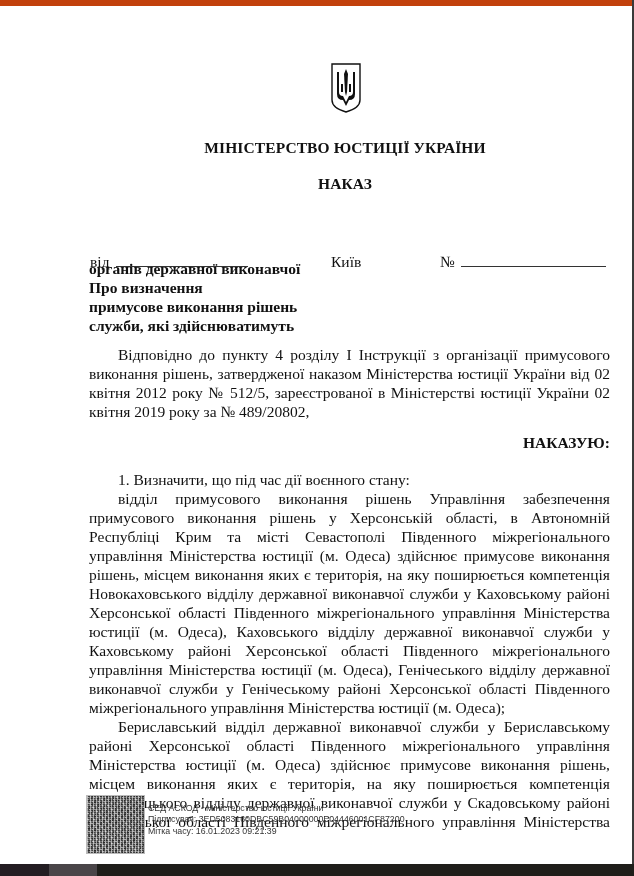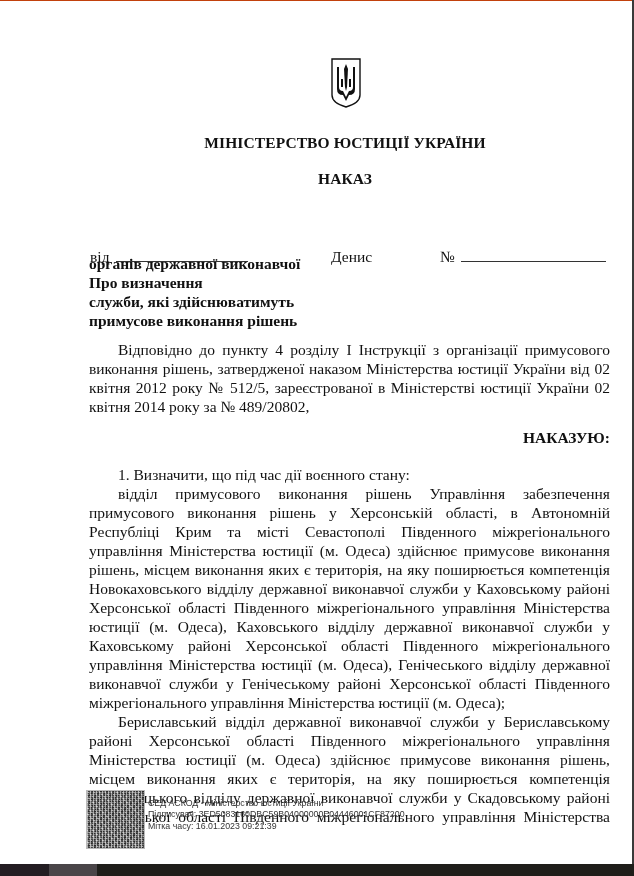--- a/index.html
+++ b/index.html
@@ -2,21 +2,21 @@
 <html><head>
   <meta charset="utf-8">
   <style>
     * { box-sizing: border-box; margin: 0; padding: 0; }
     html, body { width: 634px; height: 876px; overflow: hidden; background: #ffffff; }
     body { position: relative; font-family: "Liberation Serif", "DejaVu Serif", serif; color: #111; }
 
     .page {
       position: absolute; left: 0; top: 0; width: 632px; height: 696px;
       background: #ffffff;
-      border-top: 1px solid #c2410c;
+      border-top: 6px solid #c2410c;
     }
     .right-edge {
       position: absolute; right: 0; top: 0; width: 2px; height: 876px; background: #3a3a3a;
     }
     .bottom-bar {
       position: absolute; left: 0; top: 864px; width: 634px; height: 12px;
       background: #2a2226;
     }
     .bottom-bar .seg { position: absolute; top: 0; height: 12px; }
     .bottom-bar .seg.a { left: 0; width: 49px; background: #231d22; }
@@ -87,33 +87,33 @@
     <path d="M7 10 L9 10 L9 30 Q9 34 13 34 L16 40 L19 34 Q23 34 23 30 L23 10 L25 10 L25 32 Q25 38 19 38 L16 44 L13 38 Q7 38 7 32 Z" fill="#111"></path>
     <path d="M11 22 L13 22 L13 30 L11 30 Z M19 22 L21 22 L21 30 L19 30 Z" fill="#111"></path>
   </svg>
 
   <div class="center-title ministry">МІНІСТЕРСТВО ЮСТИЦІЇ УКРАЇНИ</div>
   <div class="center-title order-title">НАКАЗ</div>
 
   <div class="dateline dl-from">
     <span>від</span><span class="line"></span>
   </div>
-  <div class="dateline dl-city">Денис</div>
+  <div class="dateline dl-city">Київ</div>
   <div class="dateline dl-num">
     <span>№</span><span class="line"></span>
   </div>
 
   <div class="subject">
     <div>органів державної виконавчої</div>
     <div>Про визначення</div>
+    <div>примусове виконання рішень</div>
     <div>служби, які здійснюватимуть</div>
-    <div>примусове виконання рішень</div>
   </div>
 
-  <div class="body-text indent p-preamble">Відповідно до пункту 4 розділу I Інструкції з організації примусового виконання рішень, затвердженої наказом Міністерства юстиції України від 02 квітня 2012 року № 512/5, зареєстрованої в Міністерстві юстиції України 02 квітня 2014 року за № 489/20802,</div>
+  <div class="body-text indent p-preamble">Відповідно до пункту 4 розділу I Інструкції з організації примусового виконання рішень, затвердженої наказом Міністерства юстиції України від 02 квітня 2012 року № 512/5, зареєстрованої в Міністерстві юстиції України 02 квітня 2019 року за № 489/20802,</div>
 
   <div class="body-text p-order-word">НАКАЗУЮ:</div>
 
   <div class="body-text p-items">
     <p>1. Визначити, що під час дії воєнного стану:</p>
     <p>відділ примусового виконання рішень Управління забезпечення примусового виконання рішень у Херсонській області, в Автономній Республіці Крим та місті Севастополі Південного міжрегіонального управління Міністерства юстиції (м. Одеса) здійснює примусове виконання рішень, місцем виконання яких є територія, на яку поширюється компетенція Новокаховського відділу державної виконавчої служби у Каховському районі Херсонської області Південного міжрегіонального управління Міністерства юстиції (м. Одеса), Каховського відділу державної виконавчої служби у Каховському районі Херсонської області Південного міжрегіонального управління Міністерства юстиції (м. Одеса), Генічеського відділу державної виконавчої служби у Генічеському районі Херсонської області Південного міжрегіонального управління Міністерства юстиції (м. Одеса);</p>
     <p>Бериславський відділ державної виконавчої служби у Бериславському районі Херсонської області Південного міжрегіонального управління Міністерства юстиції (м. Одеса) здійснює примусове виконання рішень, місцем виконання яких є територія, на яку поширюється компетенція Каланчацького відділу державної виконавчої служби у Скадовському районі Херсонської області Південного міжрегіонального управління Міністерства юстиції</p>
   </div>
 
   <div class="stamp">

